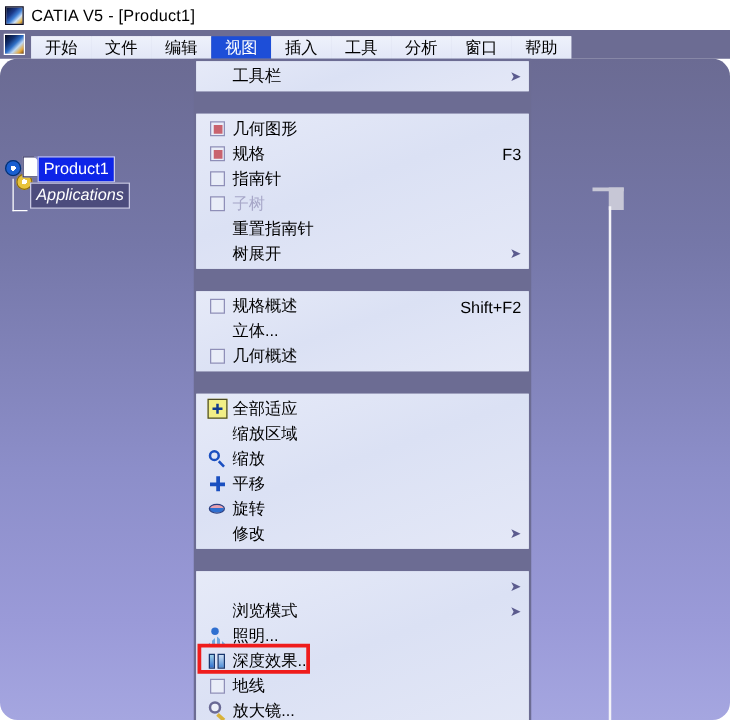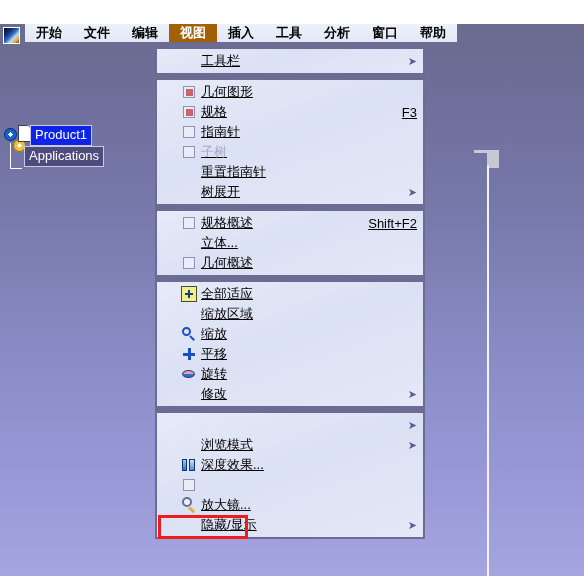--- a/index.html
+++ b/index.html
@@ -31,36 +31,37 @@
     position:absolute;left:0;top:24px;width:584px;height:23px;
     background:#6c6c93;
     display:flex;align-items:stretch;
     box-sizing:border-box;
   }
   .menubar-logo{
     width:17px;height:17px;margin:3px 5px 0 3px;flex:0 0 17px;
     background:linear-gradient(135deg,#05081e 0%,#123070 30%,#2f6fc6 50%,#bcd8f5 66%,#e6a93c 84%,#6b3c08 100%);
     border:1px solid #fff;box-sizing:border-box;
   }
-  .menubar-items{display:flex;align-items:flex-start;flex:1 1 auto;font-weight:bold;}
+  .menubar-items{display:flex;align-items:flex-end;flex:1 1 auto;}
   .mb-item{
     display:flex;align-items:center;justify-content:center;
     padding:0 11px;font-size:13px;color:#000;
     background:#e8ecfa;
     background-image:linear-gradient(180deg,#eef1fb 0%,#e2e7f7 100%);
     white-space:nowrap;cursor:default;
   }
-  .mb-item.active{background:#a16207;background-image:none;color:#ffffff;}
+  .mb-item.active{background:#1d4ed8;background-image:none;color:#ffffff;}
   .mb-filler{flex:1 1 auto;background:#e8ecfa;background-image:linear-gradient(180deg,#eef1fb 0%,#e2e7f7 100%);}
 
   
   .viewport{
     position:absolute;left:0;top:47px;width:584px;height:529px;
     background:linear-gradient(180deg,#6b6b93 0%,#7577a8 28%,#8c8ec9 62%,#9a9ad8 85%,#a5a6e0 100%);
     overflow:hidden;
+    border-radius:14px;
   }
 
   
   .tree{position:absolute;left:4px;top:78px;}
   .tree-root{position:relative;display:flex;align-items:flex-start;}
   .doc-icon{
     position:absolute;left:14px;top:0;width:15px;height:17px;
     background:#ffffff;border:1px solid #3a3a6a;box-sizing:border-box;
   }
   .doc-icon:after{
@@ -81,43 +82,43 @@
   .tree-line-v{position:absolute;left:6px;top:18px;width:1px;height:26px;background:#ffffff;}
   .tree-line-h{position:absolute;left:6px;top:43px;width:12px;height:1px;background:#ffffff;}
   .node-label{
     position:absolute;font-size:13px;line-height:16px;padding:1px 4px 2px 4px;
     white-space:nowrap;box-sizing:border-box;
   }
   .node-product{
     left:26px;top:0;color:#ffffff;background:#0d24e8;border:1px solid #c9c9e4;
   }
   .node-apps{
-    left:20px;top:21px;color:#ffffff;background:#4c4c7d;border:1px solid #c9c9e4;
+    left:20px;top:21px;color:#ffffff;background:#4c4c7d;border:1px solid #c9c9e4;font-style:italic;
   }
 
   
   .guide-h{position:absolute;left:474px;top:103px;width:25px;height:3px;background:#c7c7d6;}
   .guide-v-top{position:absolute;left:487px;top:103px;width:12px;height:18px;background:#c7c7d6;}
   .guide-v{position:absolute;left:487px;top:118px;width:2px;height:458px;background:#f3f3f8;}
 
   
   .dropdown{
     position:absolute;left:155px;top:47px;width:270px;
     background:#6c6c93;padding:2px;box-sizing:border-box;
     font-size:13px;color:#000;
   }
   .dd-group{
     background:#dde3f5;
     background-image:linear-gradient(160deg,#e6eaf8 0%,#dbe1f4 45%,#e4e8f7 100%);
     padding:2px 0;
   }
-  .dd-group + .dd-group{margin-top:7px;}
+  .dd-group + .dd-group{margin-top:18px;}
   .dd-item{
     position:relative;display:flex;align-items:center;height:20px;
-    padding:0 6px 0 20px;box-sizing:border-box;cursor:default;white-space:nowrap;text-decoration:underline;
+    padding:0 6px 0 5px;box-sizing:border-box;cursor:default;white-space:nowrap;
   }
   .dd-slot{width:24px;flex:0 0 24px;display:flex;align-items:center;justify-content:center;}
   .dd-label{flex:1 1 auto;}
   .dd-label.disabled{color:#a7a7c8;}
   .dd-accel{font-size:13px;color:#000;padding-left:12px;}
   .dd-arrow{
     position:absolute;right:6px;top:50%;transform:translateY(-50%);
     font-size:11px;color:#5b5b8e;line-height:1;font-family:"DejaVu Sans",sans-serif;
   }
 
@@ -191,20 +192,24 @@
   .redbox{
     position:absolute;left:158px;top:515px;width:90px;height:24px;
     border:3px solid #ef1c1c;box-sizing:border-box;pointer-events:none;
   }
 </style>
 </head>
 <body>
 
 <div id="app">
 
+  <div class="titlebar">
+    <div class="title-icon"></div>
+    <div class="title-text">CATIA V5 - [Product1]</div>
+  </div>
 
   <div class="menubar">
     <div class="menubar-logo"></div>
     <div class="menubar-items" id="menubar-items">
         <div class="mb-item">开始</div>
         <div class="mb-item">文件</div>
         <div class="mb-item">编辑</div>
         <div class="mb-item active">视图</div>
         <div class="mb-item">插入</div>
         <div class="mb-item">工具</div>
@@ -338,28 +343,35 @@
           <div class="dd-slot"></div>
           <div class="dd-arrow">➤</div>
         </div>
         <div class="dd-item">
           <div class="dd-slot"></div>
           <div class="dd-label">浏览模式</div>
           <div class="dd-arrow">➤</div>
         </div>
         <div class="dd-item">
           <div class="dd-slot">
+            <div class="ic ic-light"></div>
+          </div>
+          <div class="dd-label">照明...</div>
+        </div>
+        <div class="dd-item">
+          <div class="dd-slot">
             <div class="ic ic-depth"></div>
           </div>
           <div class="dd-label">深度效果...</div>
         </div>
         <div class="dd-item">
           <div class="dd-slot">
             <div class="cb"></div>
           </div>
+          <div class="dd-label">地线</div>
         </div>
         <div class="dd-item">
           <div class="dd-slot">
             <div class="ic ic-magnify"></div>
           </div>
           <div class="dd-label">放大镜...</div>
         </div>
         <div class="dd-item">
           <div class="dd-slot"></div>
           <div class="dd-label">隐藏/显示</div>

